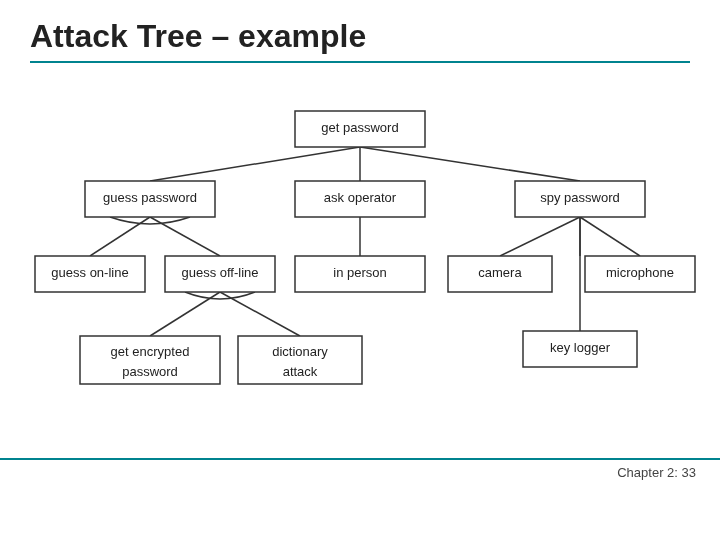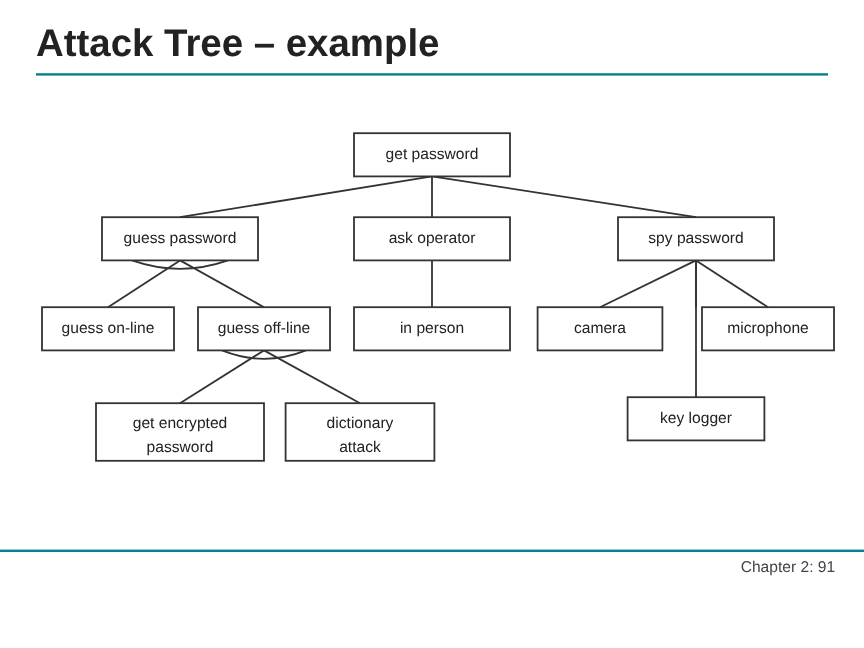--- a/index.html
+++ b/index.html
@@ -145,14 +145,14 @@
       <text x="130" y="292" class="node-text">password</text>
 
       <rect x="218" y="255" width="124" height="48" rx="0" class="node-box"></rect>
       <text x="280" y="272" class="node-text">dictionary</text>
       <text x="280" y="292" class="node-text">attack</text>
 
     </svg>
   </div>
 
   <hr class="top-line" style="position:absolute;bottom:28px;left:0;right:0;width:100%;border-top:2px solid #00838f;">
-  <div class="footer-text">Chapter 2: 91</div>
+  <div class="footer-text">Chapter 2: 33</div>
 </div>
 
 </body></html>

